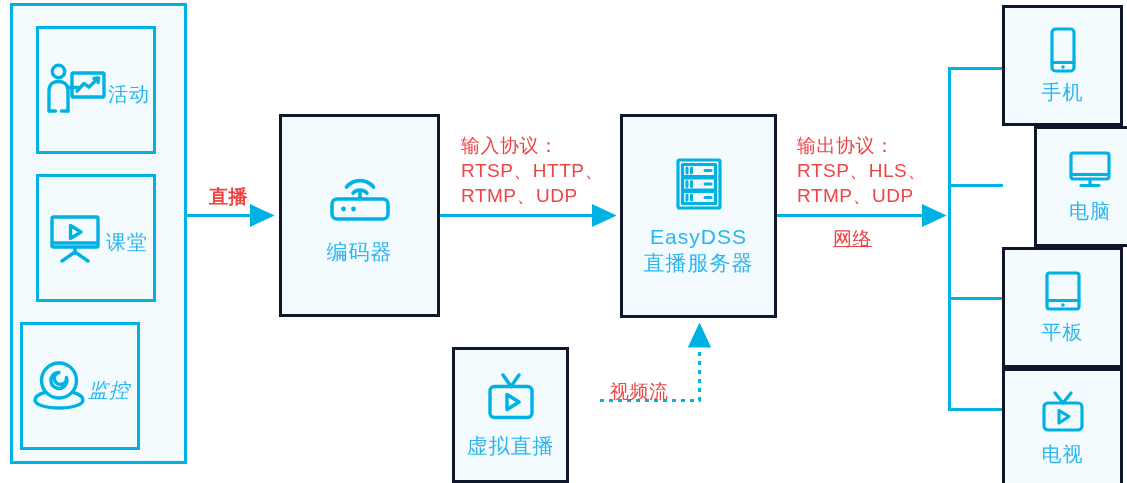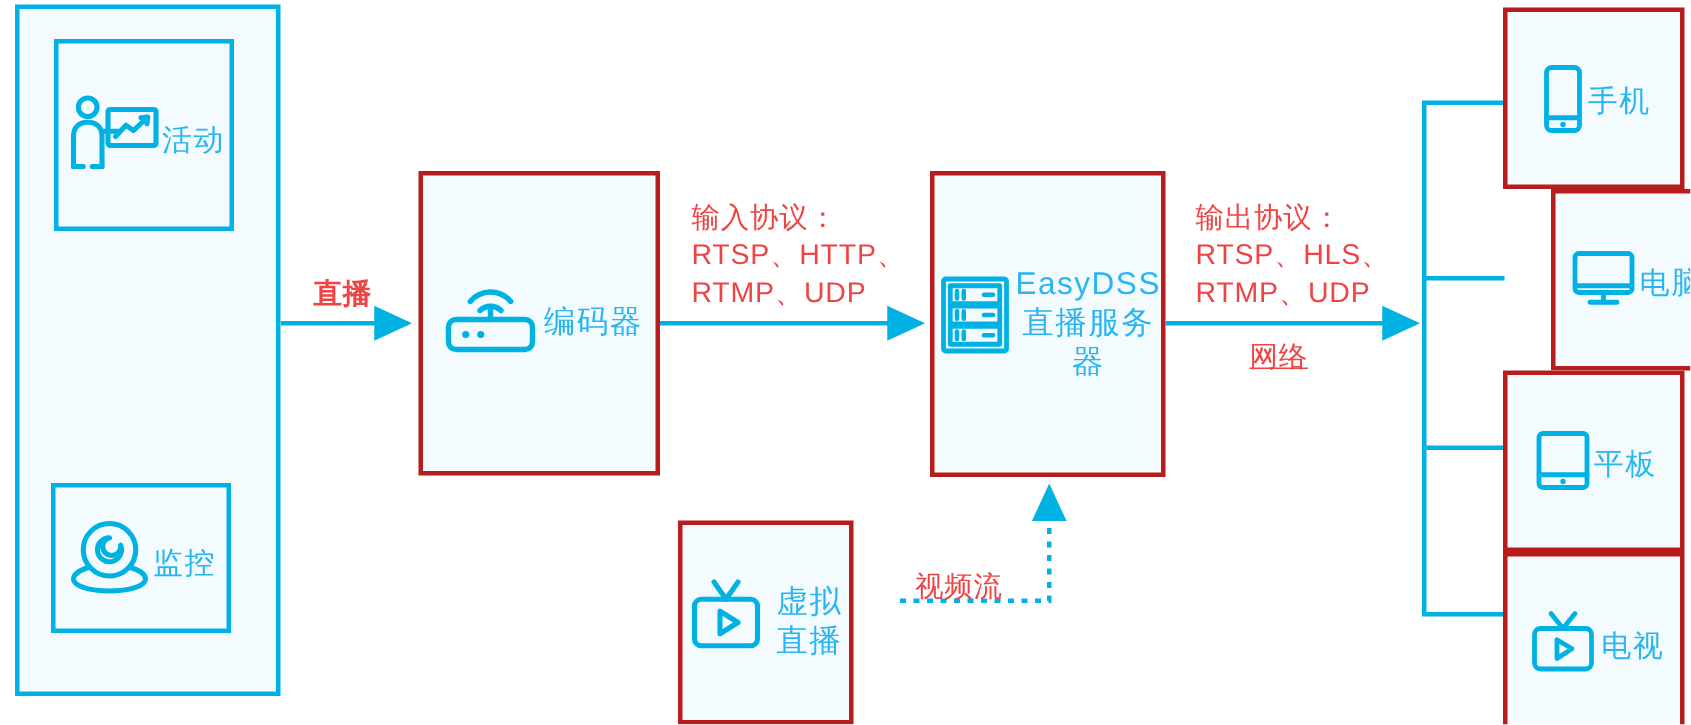--- a/index.html
+++ b/index.html
@@ -12,24 +12,24 @@
     position:relative;
     width:1127px;
     height:483px;
     background:#ffffff;
     overflow:hidden;
   }
   
   .box{
     position:absolute;
     box-sizing:border-box;
-    border:3px solid #b91c1c;
+    border:3px solid #0f172a;
     background:#f3fbfe;
     display:flex;
-    flex-direction:row;
+    flex-direction:column;
     align-items:center;
     justify-content:center;
   }
   .box-label{
     color:#29b6f0;
     font-size:21px;
     line-height:1.25;
     text-align:center;
     letter-spacing:1px;
     white-space:pre-line;
@@ -127,22 +127,36 @@
           <path d="M26 25.5 L37 25.5"></path>
           <rect x="30" y="11" width="32" height="24" rx="1.5"></rect>
           <path d="M35 29 L42 21.5 L47 25 L56 16.5"></path>
           <path d="M52 16.5 L56.5 16 L56 20.5"></path>
         </g>
       </svg>
     </span>
     <span class="box-label">活动</span>
   </div>
 
-
-  <div class="src-box" style="left:34px; top:322px; width:120px; height:100px;">
+  <div class="src-box" style="left:36px; top:174px; width:120px; height:128px;">
+    <span class="box-icon">
+      <svg width="62" height="52" viewBox="0 0 62 52">
+        <g fill="none" stroke="#00b2e3" stroke-width="3.4" stroke-linecap="round" stroke-linejoin="round">
+          <rect x="8" y="5" width="46" height="30" rx="1.5"></rect>
+          <path d="M26.5 13.5 L26.5 26.5 L37 20 z"></path>
+          <path d="M10 31 L52 31"></path>
+          <path d="M31 35 L31 40"></path>
+          <path d="M31 40 L18 49 M31 40 L44 49"></path>
+        </g>
+      </svg>
+    </span>
+    <span class="box-label">课堂</span>
+  </div>
+
+  <div class="src-box" style="left:20px; top:322px; width:120px; height:128px;font-style:italic;">
     <span class="box-icon">
       <svg width="58" height="54" viewBox="0 0 58 54">
         <g fill="none" stroke="#00b2e3" stroke-width="3.4" stroke-linecap="round" stroke-linejoin="round">
           <circle cx="29" cy="21.5" r="17.5"></circle>
           <path d="M29 13.5 a8 8 0 1 0 7.4 5 a6 6 0 1 1 -7.4 -5 z"></path>
           <path d="M14.5 33.5 C8.5 35.3 5 38 5 41.2 C5 45.6 15.7 49 29 49 C42.3 49 53 45.6 53 41.2 C53 38 49.5 35.3 43.5 33.5"></path>
         </g>
       </svg>
     </span>
     <span class="box-label">监控</span>

